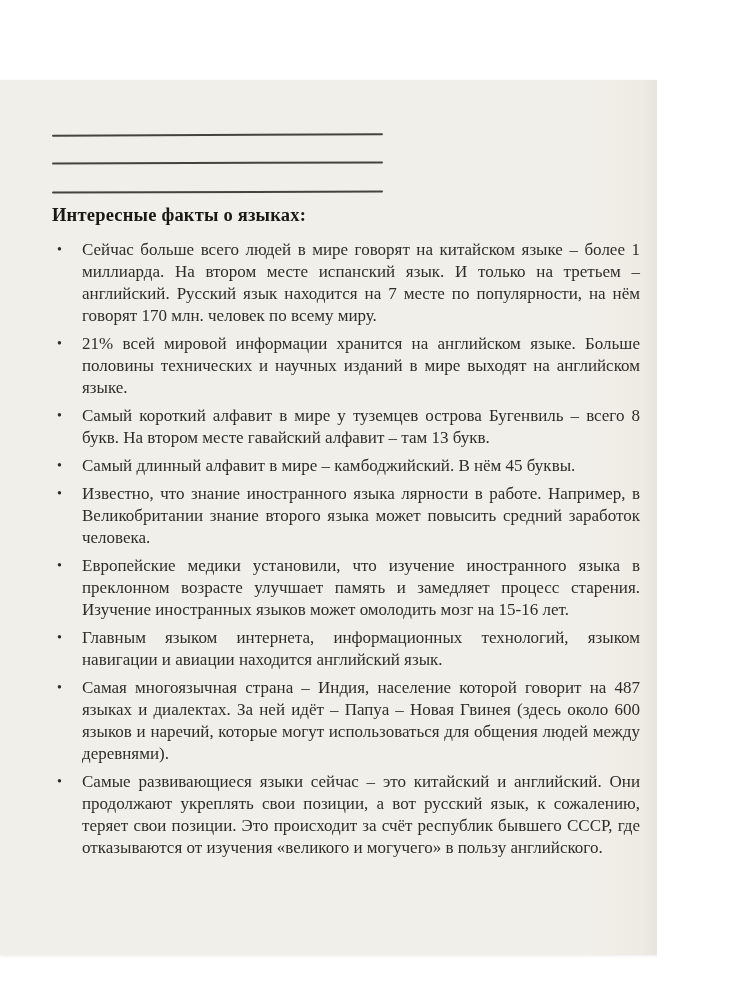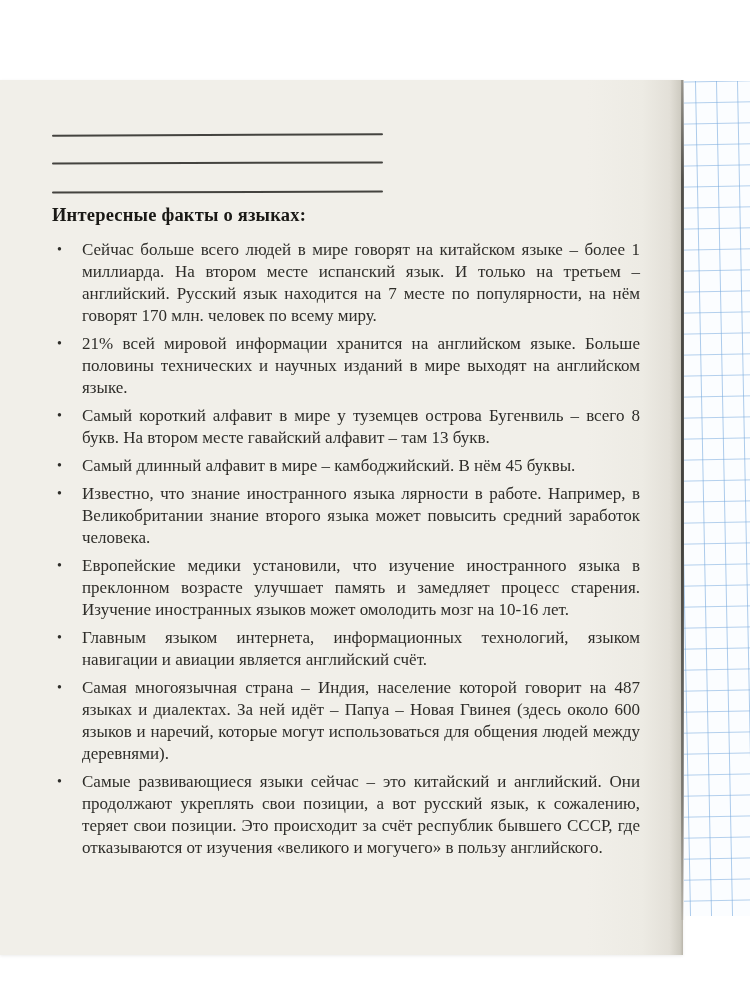--- a/index.html
+++ b/index.html
@@ -1,21 +1,21 @@
 <!DOCTYPE html>
 <html><head>
 <meta charset="utf-8">
 <style>
   * { margin:0; padding:0; box-sizing:border-box; }
   html,body { background:#ffffff; }
   body { font-family:"Liberation Serif", serif; }
 
   #stage {
     position:relative;
-    width:750px; height:1000px;
+    width:657px; height:1000px;
     background:#ffffff;
     overflow:hidden;
   }
 
   
   .book-page {
     position:absolute;
     left:0; top:80px;
     width:683px; height:875px;
     background:linear-gradient(90deg,
@@ -136,25 +136,25 @@
     <li class="fact-item">
       <span class="bullet">•</span>
       <span class="fact-text">Самый длинный алфавит в мире – камбоджийский. В нём 45 буквы.</span>
     </li>
     <li class="fact-item">
       <span class="bullet">•</span>
       <span class="fact-text">Известно, что знание иностранного языка лярности в работе. На­пример, в Великобритании знание второго языка может повысить средний заработок человека.</span>
     </li>
     <li class="fact-item">
       <span class="bullet">•</span>
-      <span class="fact-text">Европейские медики установили, что изучение иностранного язы­ка в преклонном возрасте улучшает память и замедляет процесс старения. Изучение иностранных языков может омолодить мозг на 10-16 лет.</span>
+      <span class="fact-text">Европейские медики установили, что изучение иностранного язы­ка в преклонном возрасте улучшает память и замедляет процесс старения. Изучение иностранных языков может омолодить мозг на 15-16 лет.</span>
     </li>
     <li class="fact-item">
       <span class="bullet">•</span>
-      <span class="fact-text">Главным языком интернета, информационных технологий, язы­ком навигации и авиации является английский счёт.</span>
+      <span class="fact-text">Главным языком интернета, информационных технологий, язы­ком навигации и авиации находится английский язык.</span>
     </li>
     <li class="fact-item">
       <span class="bullet">•</span>
       <span class="fact-text">Самая многоязычная страна – Индия, население которой говорит на 487 языках и диалектах. За ней идёт – Папуа – Новая Гвинея (здесь около 600 языков и наречий, которые могут использоваться для общения людей между деревнями).</span>
     </li>
     <li class="fact-item">
       <span class="bullet">•</span>
       <span class="fact-text">Самые развивающиеся языки сейчас – это китайский и английский. Они продолжают укреплять свои позиции, а вот русский язык, к со­жалению, теряет свои позиции. Это происходит за счёт республик бывшего СССР, где отказываются от изучения «великого и могуче­го» в пользу английского.</span>
     </li>
   </ul>

